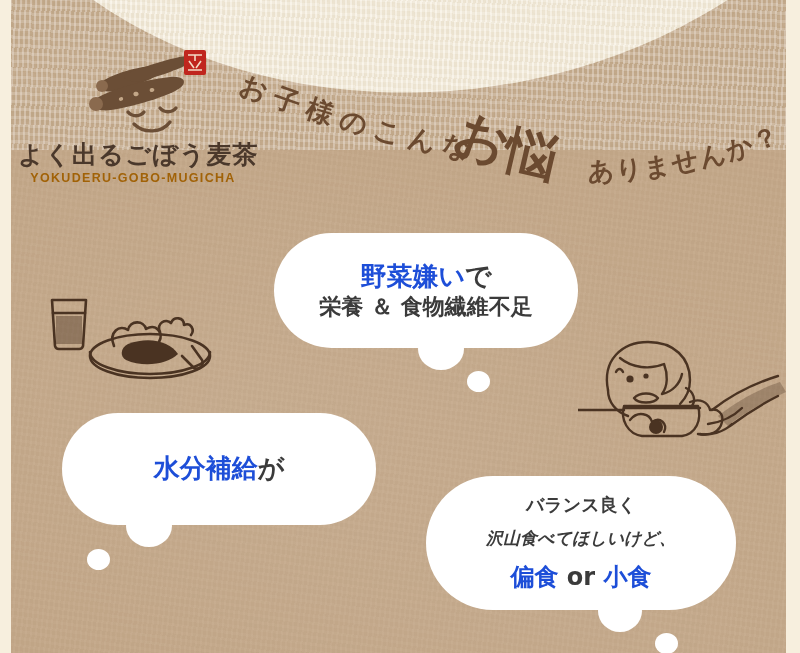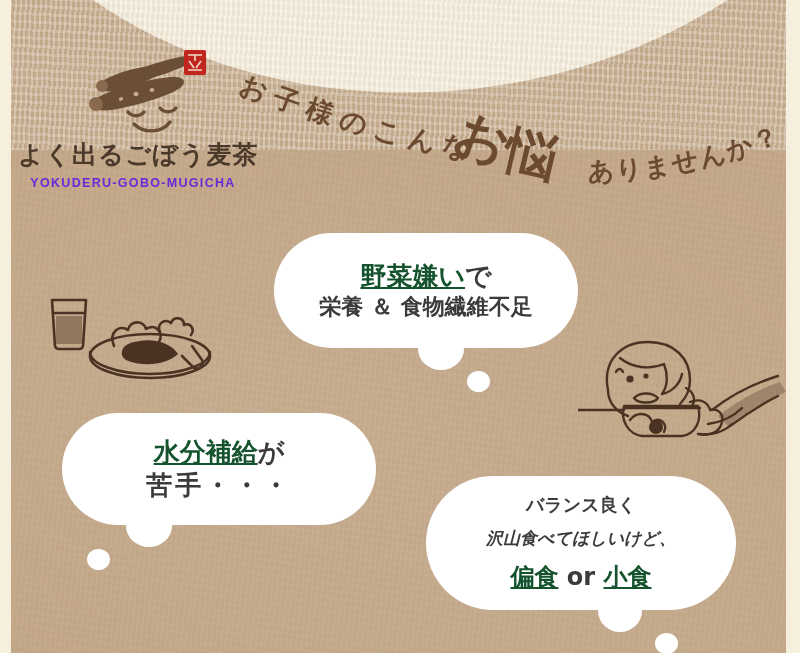--- a/index.html
+++ b/index.html
@@ -46,21 +46,21 @@
   .logo{position:absolute;left:18px;top:44px;width:230px;z-index:5;}
   .logo-mark{position:relative;width:180px;height:92px;margin-left:48px;}
   .logo-mark svg{position:absolute;left:0;top:0;}
   .logo-name{
     margin-top:2px;text-align:center;color:#4A382B;
     font-size:25px;font-weight:bold;letter-spacing:.055em;
     font-family:"DejaVu Sans","Liberation Sans",sans-serif;
     white-space:nowrap;
   }
   .logo-romaji{
-    margin-top:5px;text-align:center;color:#6d28d9;
+    text-align:center;color:#a16207;
     font-size:12.5px;font-weight:bold;letter-spacing:.105em;
     white-space:nowrap;
   }
 
   
   .headline{position:absolute;left:0;top:28px;width:800px;height:160px;z-index:5;}
   .headline svg{display:block;}
   .hl-small{font-size:27px;}
   .hl-big{font-size:52px;}
   .hl-mid{font-size:26px;}
@@ -90,21 +90,21 @@
   .b2{left:62px;top:413px;width:314px;height:112px;}
   .b2 .tail{width:46px;height:42px;left:64px;bottom:-22px;}
   .b2 .dot{width:23px;height:21px;left:25px;bottom:-45px;}
 
   .b3{left:426px;top:476px;width:310px;height:134px;gap:12px;}
   .b3 .tail{width:44px;height:42px;right:94px;bottom:-22px;}
   .b3 .dot{width:23px;height:21px;right:58px;bottom:-44px;}
 
   .ln{line-height:1.28;white-space:nowrap;
       font-family:"DejaVu Sans","Liberation Sans",sans-serif;}
-  .em{color:#14532d;font-weight:bold;text-decoration:underline;}
+  .em{color:#1d4ed8;font-weight:bold;}
   .dk{color:#3B3B3B;font-weight:bold;}
   .l-big{font-size:26px;font-weight:bold;}
   .l-med{font-size:22px;font-weight:bold;}
   .l-sm{font-size:18px;font-weight:bold;}
   .l-xsm{font-size:17px;font-weight:bold;font-style:italic;}
   .l-xl{font-size:24px;font-weight:bold;}
   .sp{letter-spacing:.12em;}
 </style>
 </head>
 <body>
@@ -230,23 +230,20 @@
       <span class="dk">栄養 ＆ 食物繊維不足</span>
     </div>
     <div class="tail"></div>
     <div class="dot"></div>
   </div>
 
   <div class="bubble b2">
     <div class="ln l-big">
       <span class="em">水分補給</span><span class="dk">が</span>
     </div>
-    <div class="ln l-big sp">
-      <span class="dk">苦手・・・</span>
-    </div>
     <div class="tail"></div>
     <div class="dot"></div>
   </div>
 
   <div class="bubble b3">
     <div class="ln l-sm">
       <span class="dk">バランス良く</span>
     </div>
     <div class="ln l-xsm">
       <span class="dk">沢山食べてほしいけど、</span>

